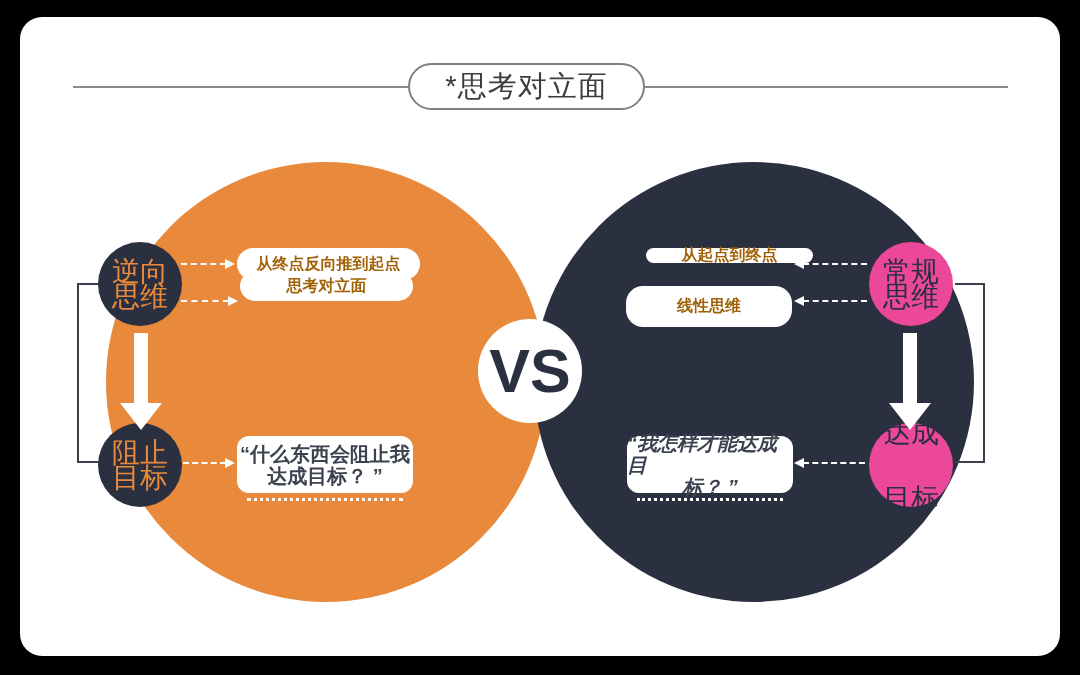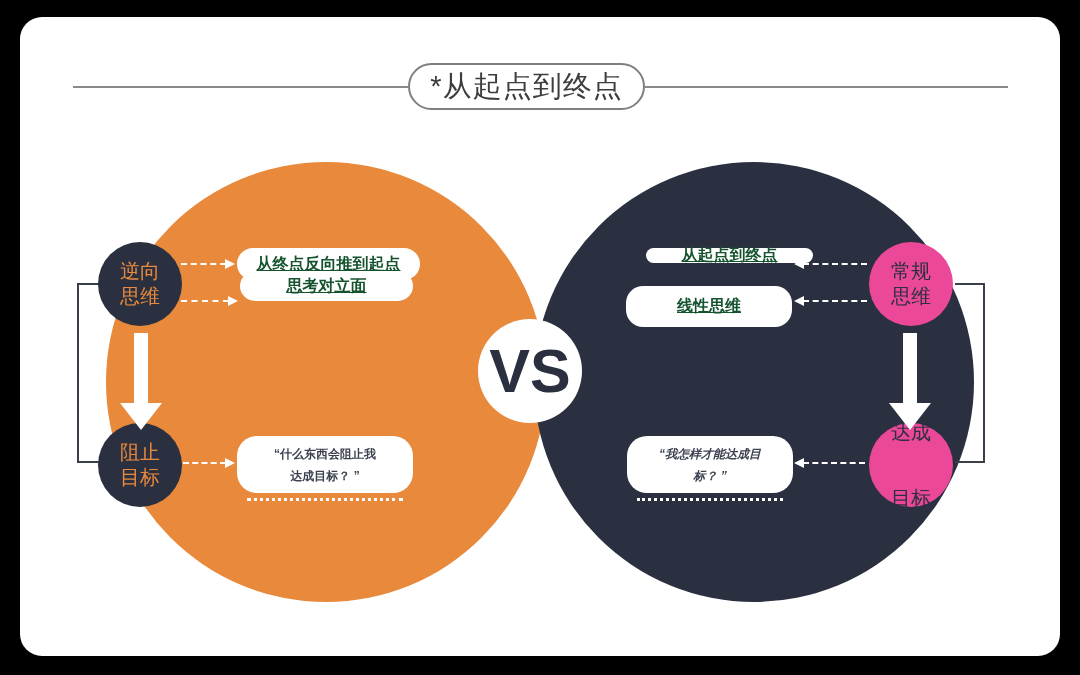--- a/index.html
+++ b/index.html
@@ -74,50 +74,49 @@
     border-top: 2px solid #3a3f4a;
     border-bottom: 2px solid #3a3f4a;
   }
   
   .badge {
     position: absolute;
     width: 84px; height: 84px;
     border-radius: 50%;
     display: flex; flex-direction: column;
     align-items: center; justify-content: center;
-    font-size: 20px; font-weight: 500; line-height: 25px;
+    font-size: 28px; font-weight: 500; line-height: 25px;
     z-index: 3;
   }
   .badge.navy-bg   { background: #2b3040; color: #e8893c; }
   .badge.orange-bg { background: #ec4899; color: #2b3040; }
   .badge-nixiang  { left: 78px;  top: 225px; }
   .badge-zuzhi    { left: 78px;  top: 406px; align-items: center; }
   .badge-changgui { left: 849px; top: 225px; }
   .badge-dacheng  { left: 849px; top: 406px; gap: 41px; }
   
   .pill {
     position: absolute;
     background: #ffffff;
     border-radius: 17px;
     display: flex; align-items: center; justify-content: center;
-    font-size: 16px; font-weight: 600; color: #14532d;
-    z-index: 3;
-    text-decoration: underline;
+    font-size: 16px; font-weight: 600; color: #a16207;
+    z-index: 3;
   }
   .pill-l1 { left: 217px; top: 231px; width: 183px; height: 32px; }
   .pill-l2 { left: 220px; top: 254px; width: 173px; height: 30px; }
   .pill-r1 { left: 626px; top: 231px; width: 167px; height: 15px; }
   .pill-r2 { left: 606px; top: 269px; width: 166px; height: 41px; }
   .quote {
     position: absolute;
     background: #ffffff;
-    border-radius: 20px;
+    border-radius: 12px;
     display: flex; flex-direction: column;
     align-items: center; justify-content: center;
-    font-size: 12px; font-weight: 600; color: #3c4250;
+    font-size: 20px; font-weight: 600; color: #3c4250;
     line-height: 22px;
     z-index: 3;
   }
   .quote::after {
     content: "";
     position: absolute;
     left: 10px; right: 10px; bottom: -8px;
     border-top: 3px dotted #ffffff;
   }
   .quote-left  { left: 217px; top: 419px; width: 176px; height: 57px; }
@@ -157,21 +156,21 @@
   }
   .down-arrow-left  { left: 99px; }
   .down-arrow-right { left: 868px; }
 </style>
 </head>
 <body>
 
 <div class="card">
 
   <div class="hline hline-left"></div>
-  <div class="title-pill">*从起点到终点</div>
+  <div class="title-pill">*思考对立面</div>
   <div class="hline hline-right"></div>
 
   <div class="big-circle orange"></div>
   <div class="big-circle navy"></div>
 
   <div class="bracket bracket-left"></div>
   <div class="bracket bracket-right"></div>
 
   <div class="badge navy-bg badge-nixiang">
     <span>逆向</span>

